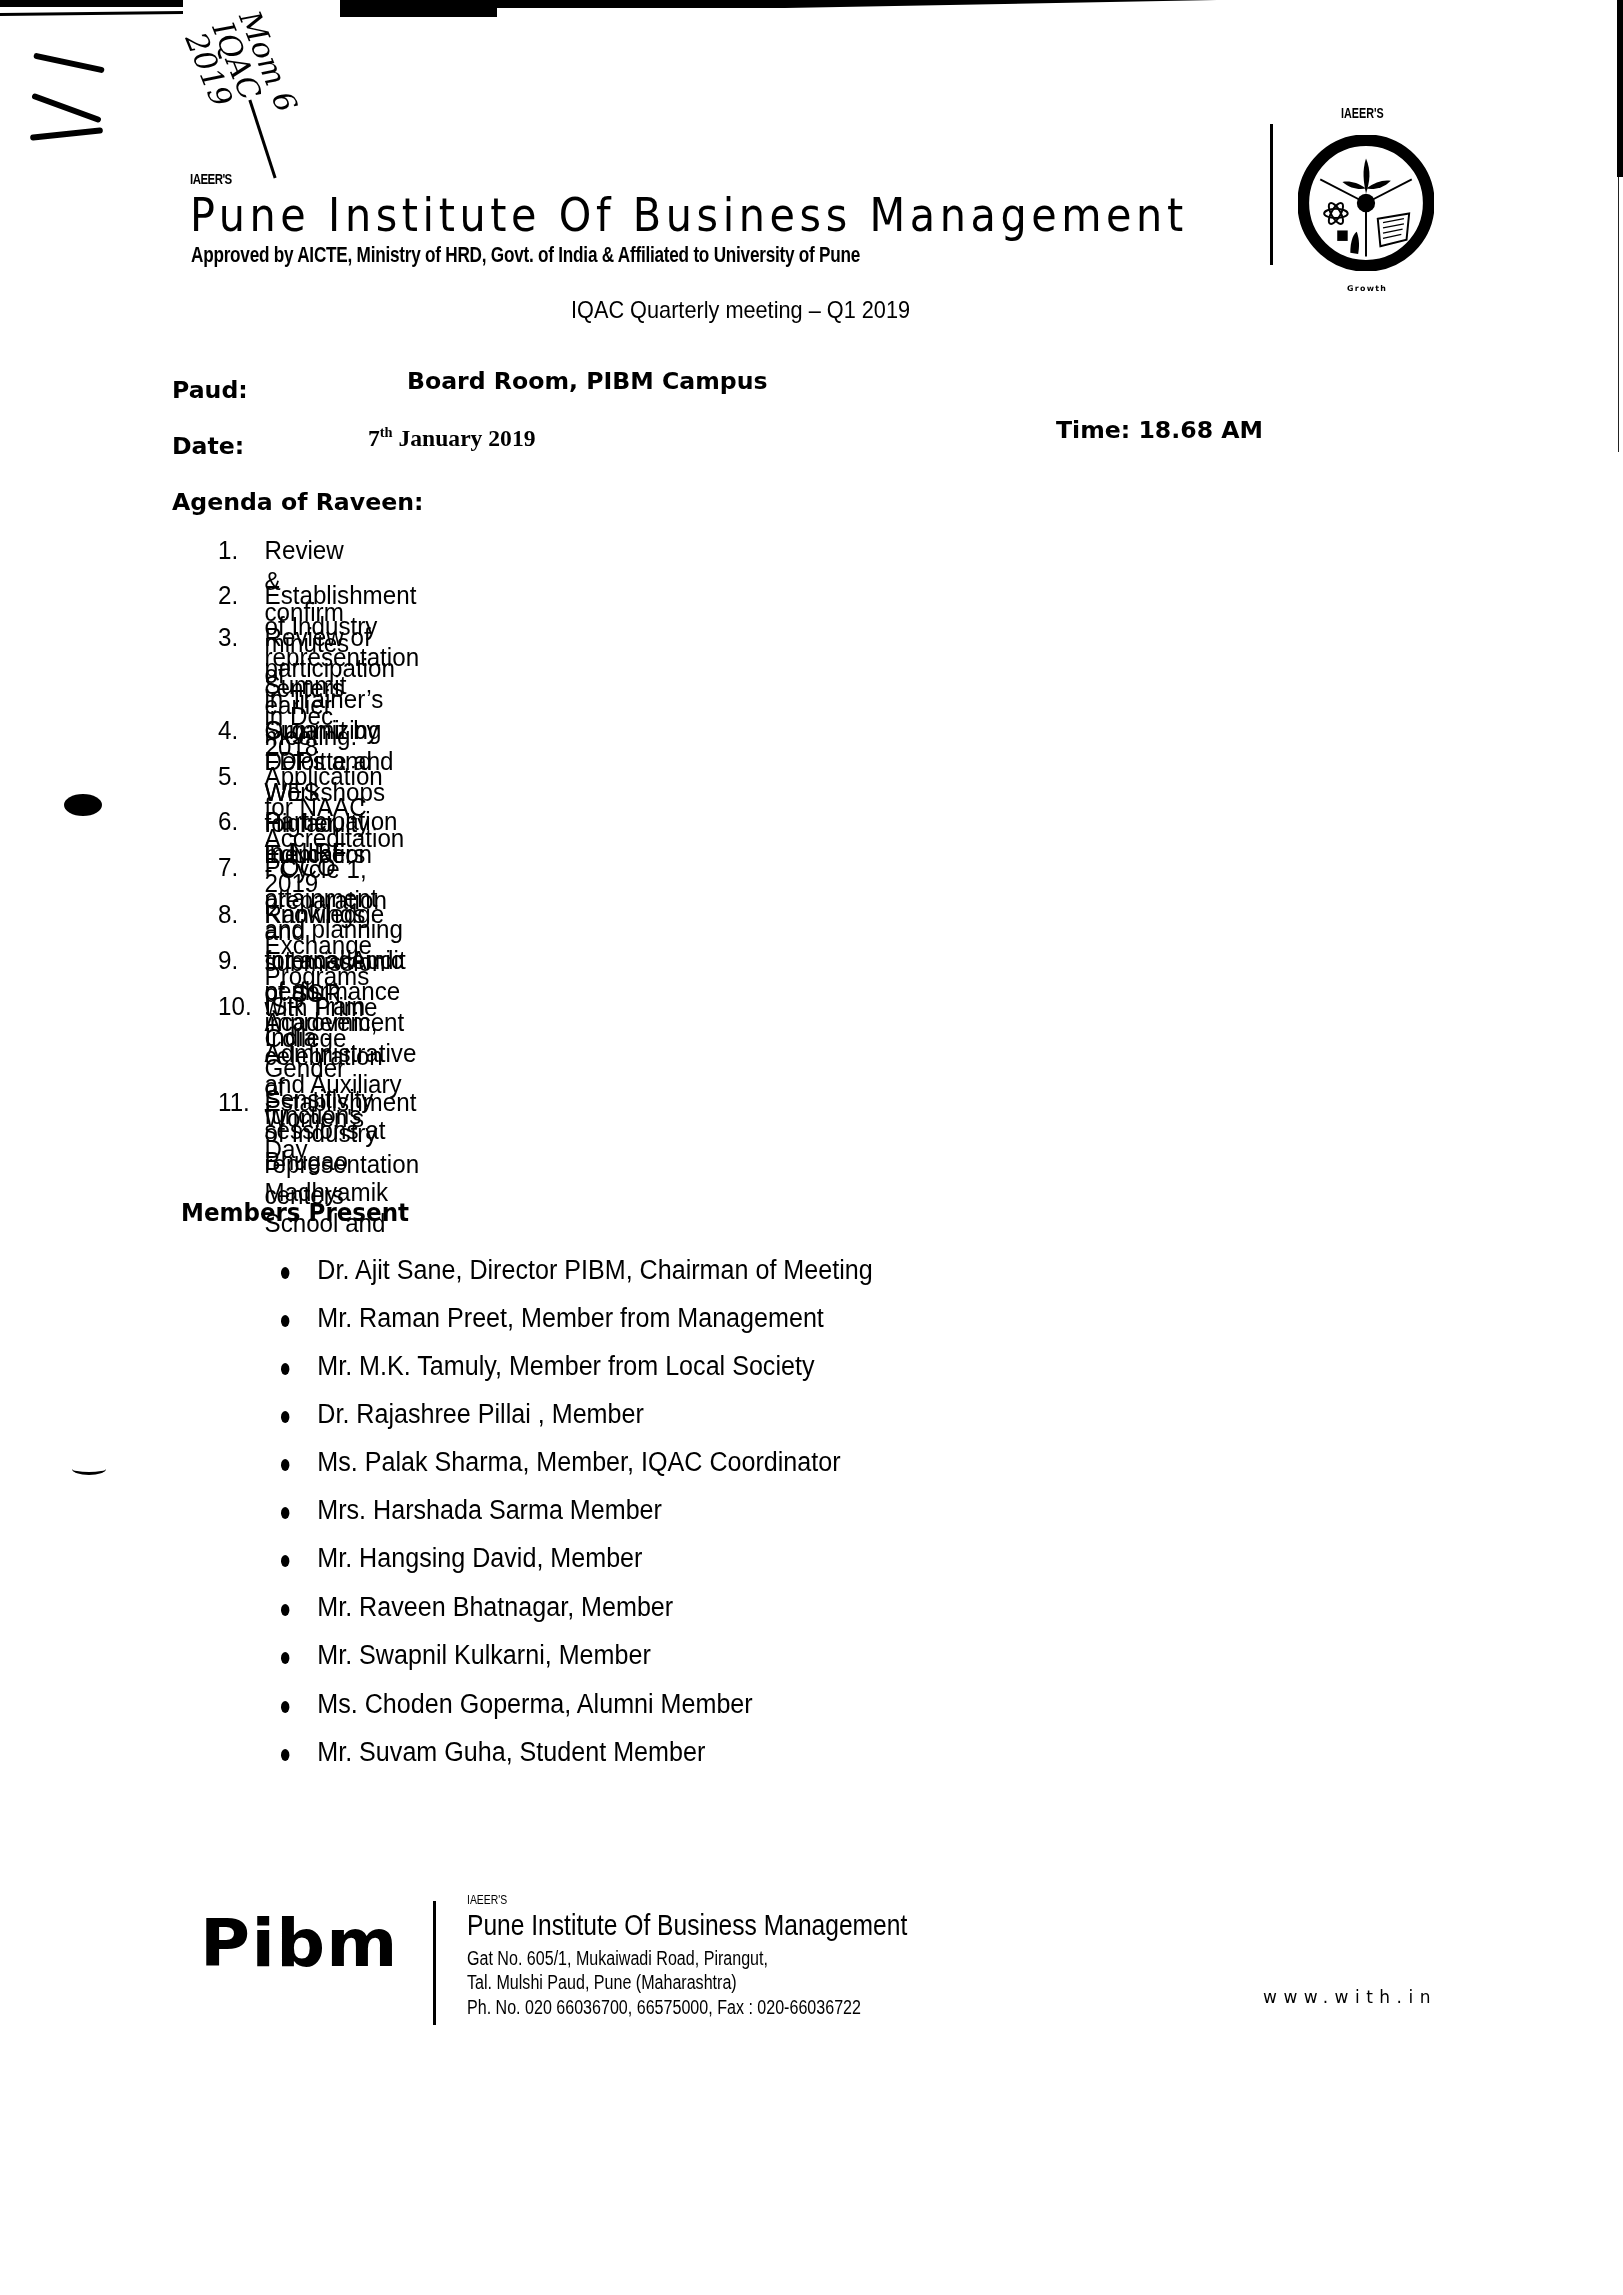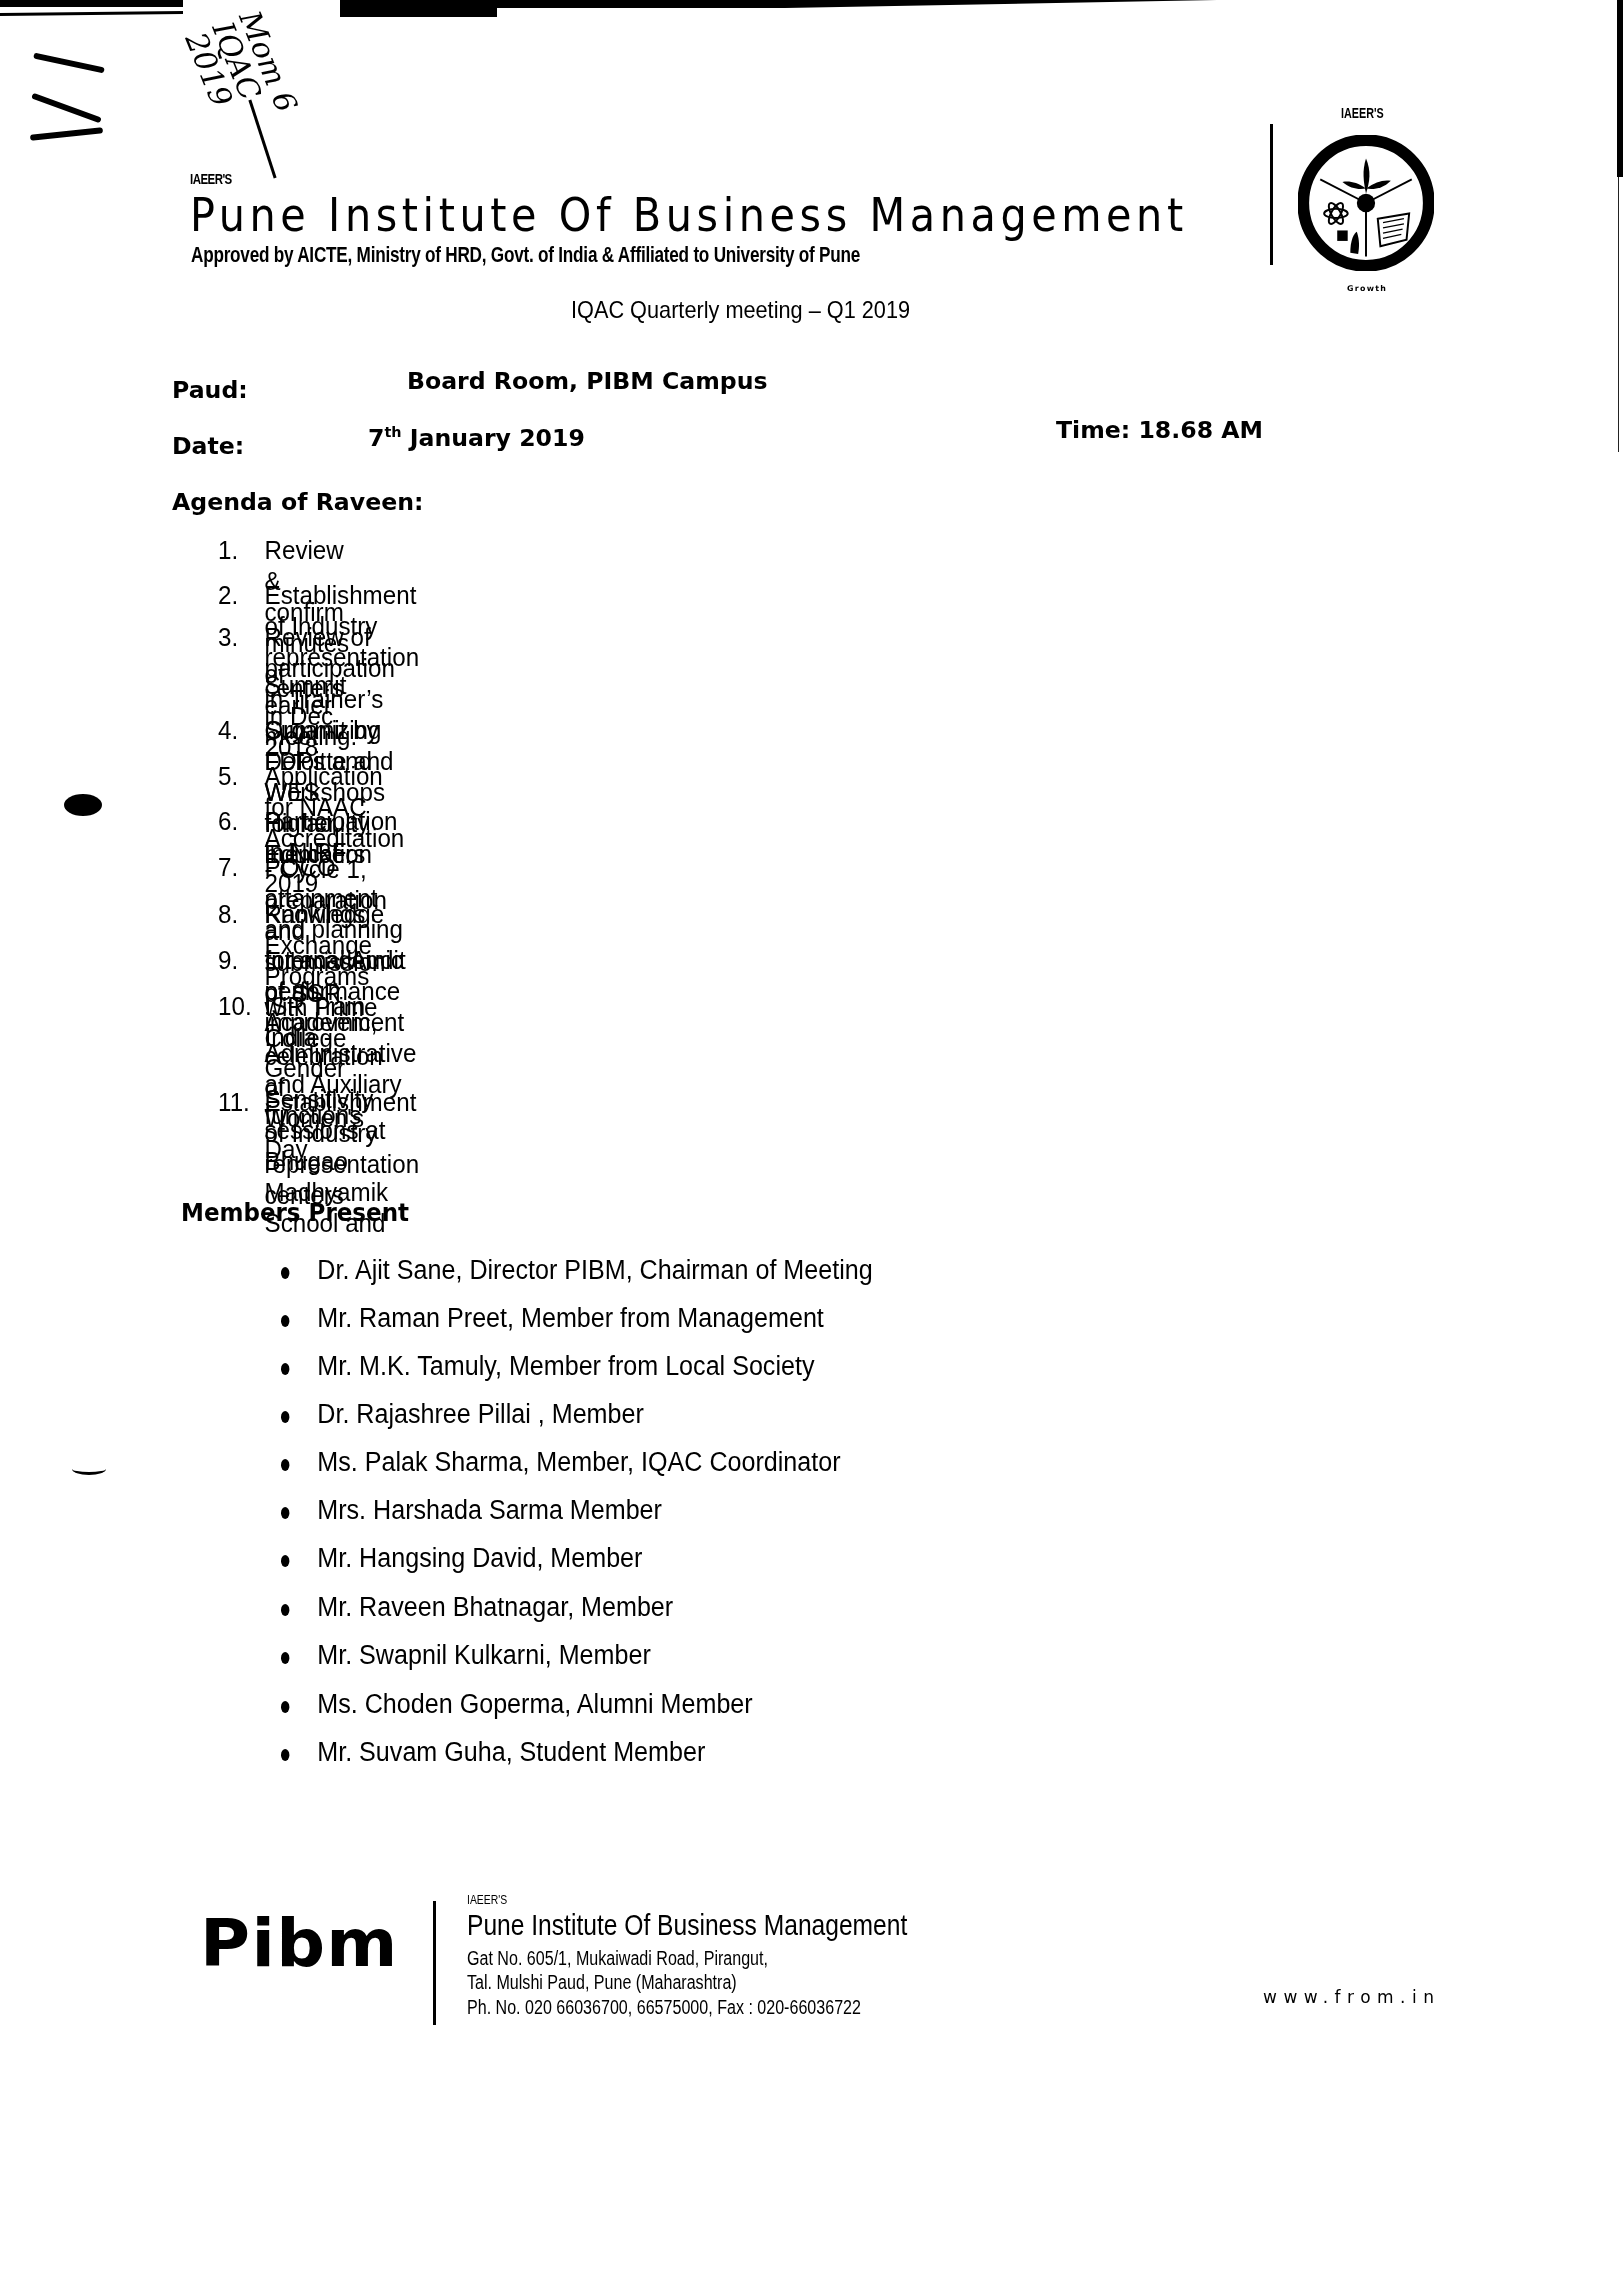--- a/index.html
+++ b/index.html
@@ -44,21 +44,21 @@
   .logo-divider { position: absolute; left: 1270px; top: 124px; width: 3.3px; height: 141px; background: #000; }
   .logo-iaeer { left: 1341px; top: 105px; font-family: "Liberation Sans", sans-serif; font-weight: bold; font-size: 14.4px; transform: scaleX(0.75); transform-origin: left; }
   .logo-seal { position: absolute; left: 1298px; top: 135px; width: 136px; height: 136px; }
   .logo-growth { left: 1347px; top: 284px; font-family: "DejaVu Sans", sans-serif; font-weight: bold; font-size: 7.9px; letter-spacing: 1.3px; }
 
   
   .lbl-bold { font-family: "DejaVu Sans", sans-serif; font-weight: bold; font-size: 23.6px; }
   .venue-label { left: 172px; top: 376px; }
   .venue-value { left: 368px; top: 367px; margin-left: 39px; }
   .date-label { left: 172px; top: 432px; }
-  .date-value { left: 368px; top: 424px; }
+  .date-value { left: 368px; top: 424px; font-family: Liberation Serif, serif; }
   .date-value sup { font-size: 14.4px; vertical-align: 9.2px; }
   .time-label { left: 1056px; top: 416px; }
   .agenda-heading { left: 172px; top: 488px; }
 
   
   .agenda { position: absolute; left: 0; top: 0; }
   .ag-item { position: absolute; font-family: "Liberation Sans", sans-serif; font-size: 26px; transform: scaleX(0.93); transform-origin: left; }
   .ag-num { position: absolute; left: 0; }
   .ag-text { position: absolute; left: 50px; }
 
@@ -230,14 +230,14 @@
     <span class="member-text">Mr. Suvam Guha, Student Member</span>
   </div>
 
 <div class="abs pibm-logo">Pibm</div>
 <div class="footer-divider"></div>
 <div class="abs f-iaeer">IAEER'S</div>
 <div class="abs f-name">Pune Institute Of Business Management</div>
 <div class="abs f-line f-addr1">Gat No. 605/1, Mukaiwadi Road, Pirangut,</div>
 <div class="abs f-line f-addr2">Tal. Mulshi Paud, Pune (Maharashtra)</div>
 <div class="abs f-line f-phone">Ph. No.  020 66036700, 66575000,  Fax : 020-66036722</div>
-<div class="abs f-web">www.from.in</div>
+<div class="abs f-web">www.with.in</div>
 
 
 </body></html>

